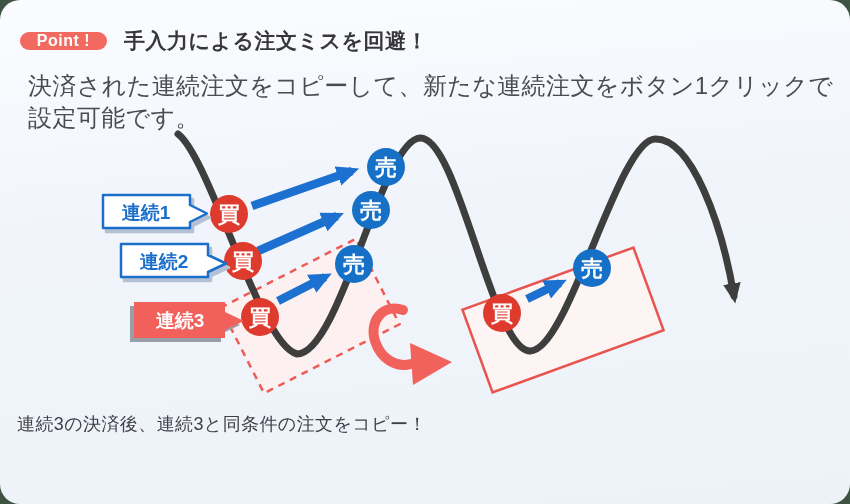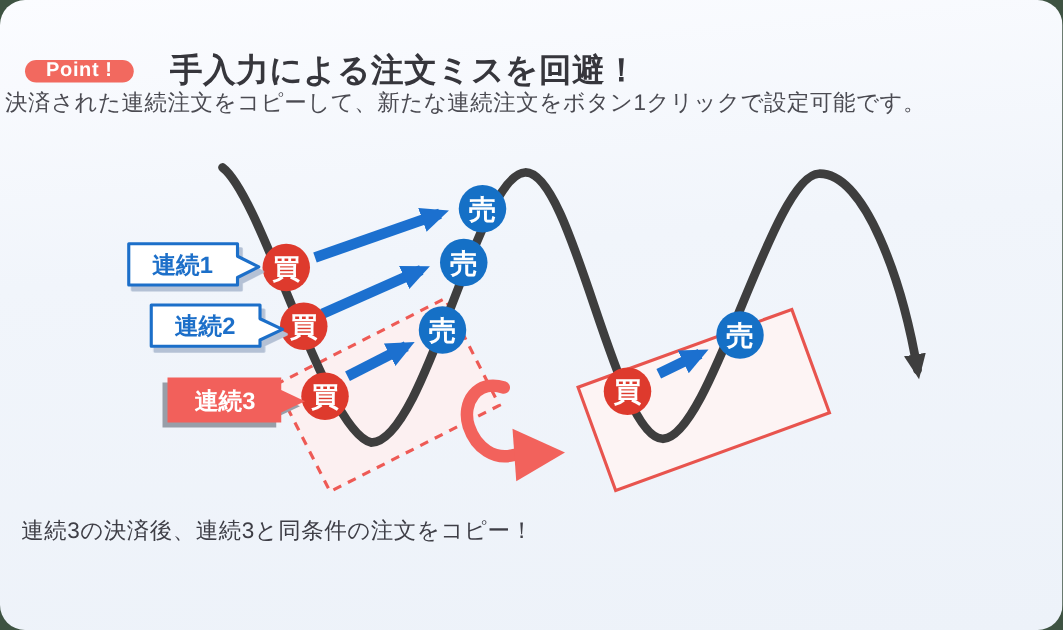--- a/index.html
+++ b/index.html
@@ -20,25 +20,25 @@
   }
   .badge{
     display:inline-flex;align-items:center;justify-content:center;
     min-width:87px;height:18px;box-sizing:border-box;
     padding:0 14px;
     background:#f2695f;color:#ffffff;
     border-radius:16px;
     font-size:16px;font-weight:bold;letter-spacing:.5px;
   }
   .title{
-    margin:16px;font-size:26px;font-weight:bold;color:#36363c;letter-spacing:.5px;
+    margin:4px;font-size:21px;font-weight:bold;color:#36363c;letter-spacing:.5px;
   }
   .description{
-    position:absolute;left:4px;top:70px;margin:0;
-    font-size:18px;color:#4b4b52;letter-spacing:.4px;
+    position:absolute;left:28px;top:70px;margin:0;
+    font-size:24px;color:#4b4b52;letter-spacing:.4px;
   }
   .footer-note{
     position:absolute;left:17px;top:412px;margin:0;
     font-size:18px;color:#3e3e46;letter-spacing:.4px;
   }
   svg.diagram{position:absolute;inset:0;}
   .bubble-blue-shape{filter:drop-shadow(3.5px 4px 0 #b4c1d5);}
   .bubble-red-shape{filter:drop-shadow(-4px 4.5px 0 #989ea8);}
   text{font-family:"Liberation Sans","DejaVu Sans",sans-serif;}
   .circle-glyph{font-size:22px;font-weight:bold;fill:#ffffff;}

